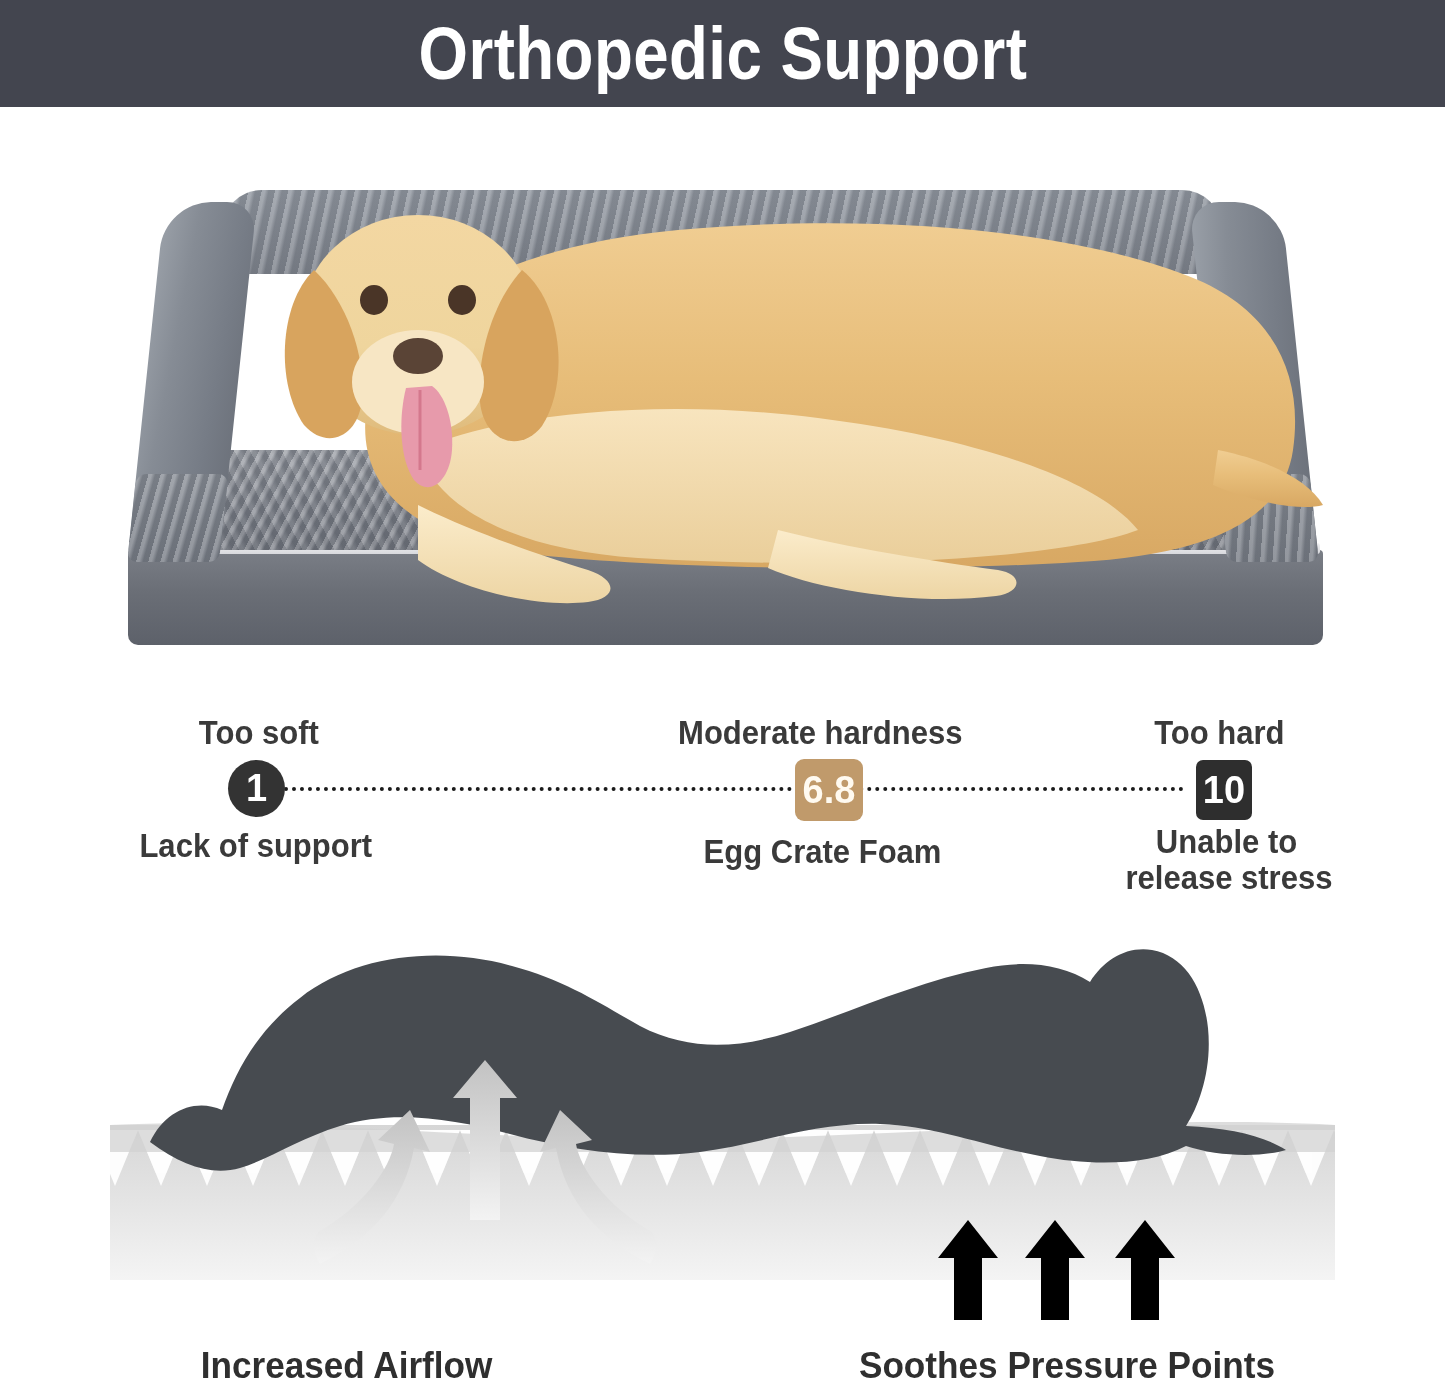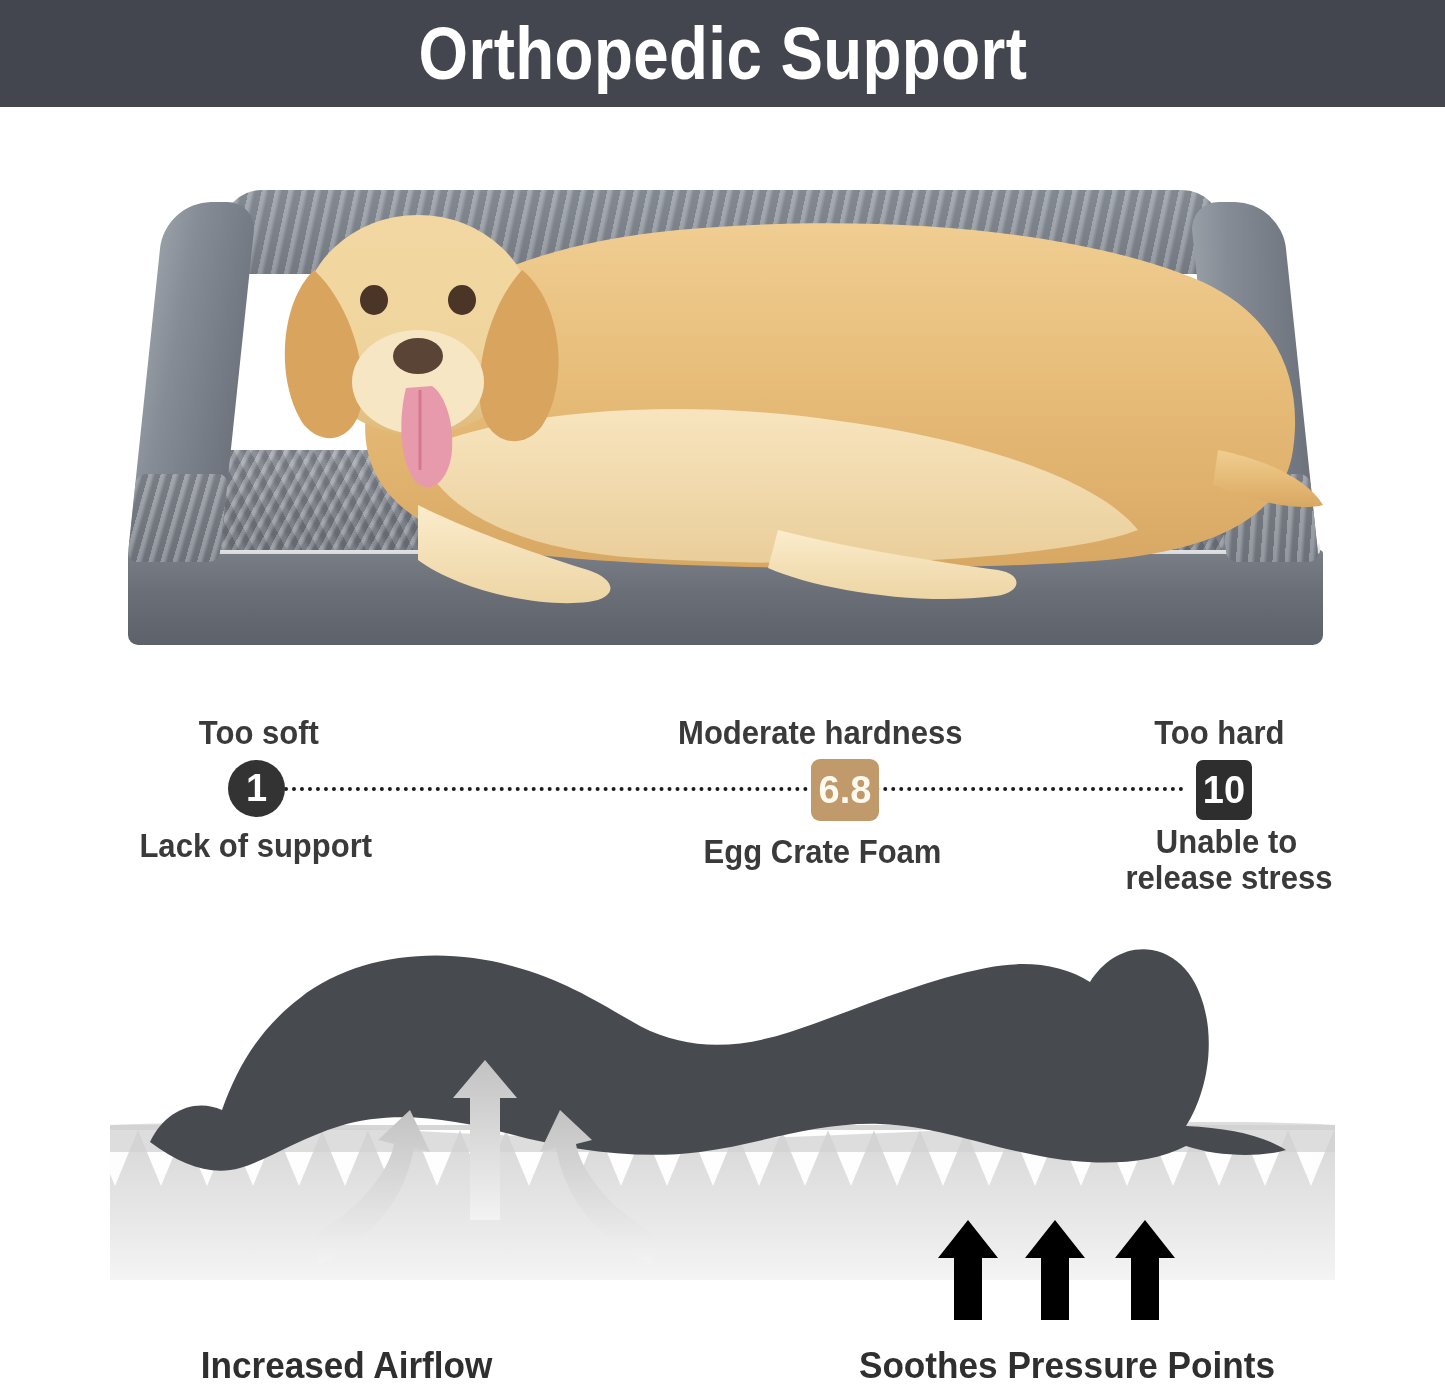--- a/index.html
+++ b/index.html
@@ -154,21 +154,21 @@
   }
   #marker-sixeight {
     position: absolute;
     left: 795px; top: 759px;
     width: 68px; height: 62px;
     background: #c09a6b;
     border-radius: 9px;
     display: flex; align-items: center; justify-content: center;
     color: #fffaf0;
     font-family: "Liberation Sans Narrow", "Liberation Sans", sans-serif;
-    font-size: 38px; font-weight: bold; margin-left: 16px;
+    font-size: 38px; font-weight: bold;
   }
   #marker-ten {
     position: absolute;
     left: 1196px; top: 760px;
     width: 56px; height: 60px;
     background: #2e2e2e;
     border-radius: 7px;
     display: flex; align-items: center; justify-content: center;
     color: #ffffff;
     font-family: "Liberation Sans Narrow", "Liberation Sans", sans-serif;

